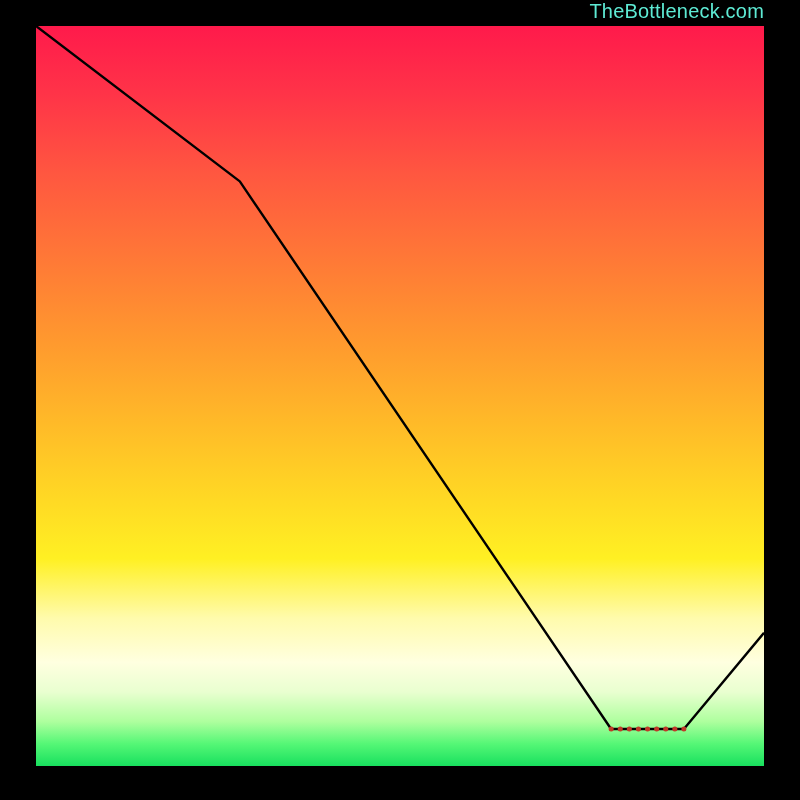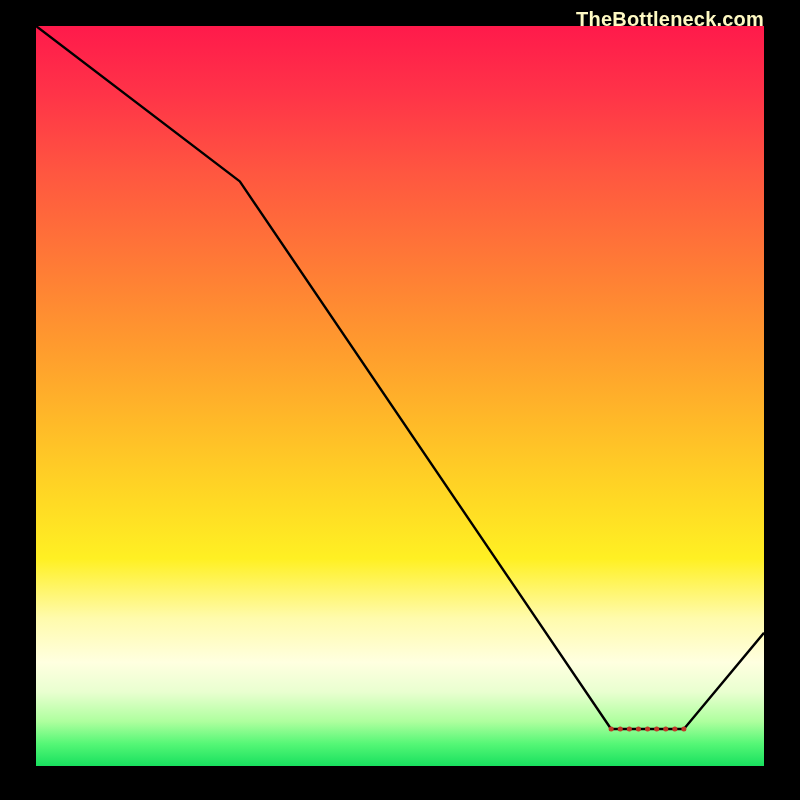--- a/index.html
+++ b/index.html
@@ -65,24 +65,24 @@
   .dotted {
     fill: none;
     stroke: #c03a28;
     stroke-width: 5;
     stroke-linecap: round;
     stroke-dasharray: 0.1 9;
   }
   .watermark {
     position: absolute;
     right: 36px;
-    top: 8px;
-    color: #fef9c3;
+    top: 0;
+    color: #5eead4;
     font-size: 20px;
-    font-weight: 700;
+    font-weight: 400;
     letter-spacing: 0.2px;
     user-select: none;
   }
 </style>
 </head>
 <body>
 
 <div class="stage">
 
   <div class="plot-area">

